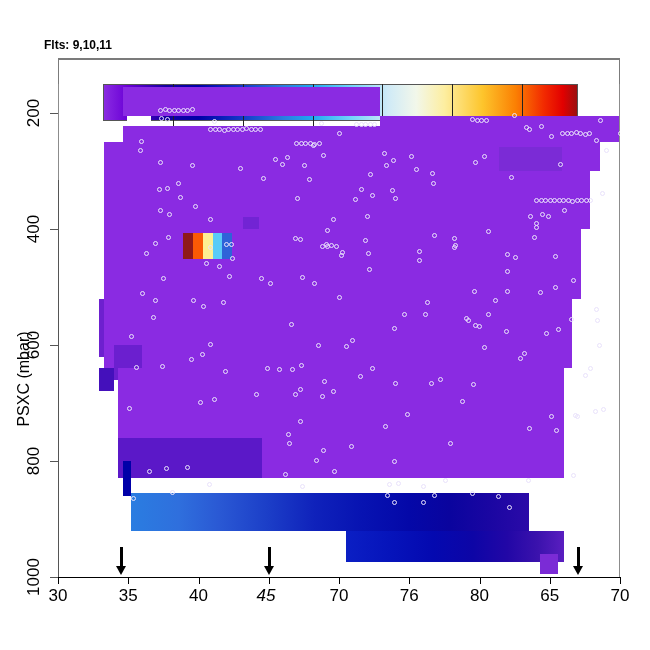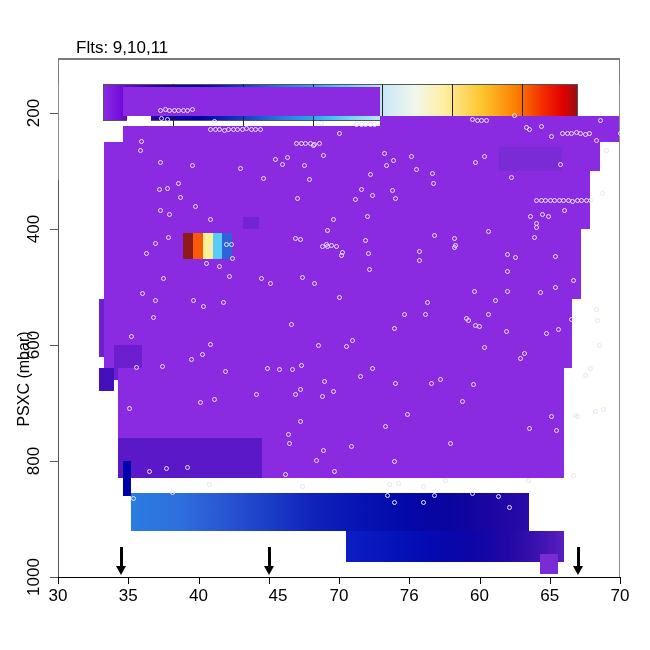--- a/index.html
+++ b/index.html
@@ -16,21 +16,21 @@
   }
 
   
   #cbpanel{
     left:58px;top:58px;width:562px;height:26px;
     border-top:2px solid #7b7b7b;
     border-left:1px solid #7b7b7b;
     border-right:1px solid #7b7b7b;
     box-sizing:border-box;
   }
-  #flts{left:76px;top:38px;font-size:17px;}
+  #flts{left:44px;top:38px;font-size:12px;font-weight:bold;}
   #mmdd{left:62px;top:62px;font-size:12px;}
 
   
   #cbwrap{left:103px;top:84px;width:475px;height:37px;}
   #cbar{
     position:absolute;left:0;top:0;width:475px;height:37px;
     border:1px solid #555;box-sizing:border-box;
   }
   #cbar .cbgrad{position:absolute;inset:0;}
   .cbtick{position:absolute;top:0;width:1px;height:37px;background:#222;}
@@ -399,27 +399,27 @@
   <div class="abs" id="yaxis"></div>
   <div class="abs" id="xaxis"></div>
   <div id="xticks">
       <div class="xtick" style="left: 58px;"></div>
       <div class="xlab" style="left: 58px;">30</div>
       <div class="xtick" style="left: 128.25px;"></div>
       <div class="xlab" style="left: 128.25px;">35</div>
       <div class="xtick" style="left: 198.5px;"></div>
       <div class="xlab" style="left: 198.5px;">40</div>
       <div class="xtick" style="left: 268.75px;"></div>
-      <div class="xlab" style="left: 278px;">45</div>
+      <div class="xlab" style="left: 266px; font-style: italic;">45</div>
       <div class="xtick" style="left: 339px;"></div>
       <div class="xlab" style="left: 339px;">70</div>
       <div class="xtick" style="left: 409.25px;"></div>
       <div class="xlab" style="left: 409.25px;">76</div>
       <div class="xtick" style="left: 479.5px;"></div>
-      <div class="xlab" style="left: 479.5px;">60</div>
+      <div class="xlab" style="left: 479.5px;">80</div>
       <div class="xtick" style="left: 549.75px;"></div>
       <div class="xlab" style="left: 549.75px;">65</div>
       <div class="xtick" style="left: 620px;"></div>
       <div class="xlab" style="left: 620px;">70</div>
     </div>
   <div id="yticks">
       <div class="ytick" style="top: 113px;"></div>
       <div class="ylab" style="left: 34px; top: 113px;">200</div>
       <div class="ytick" style="top: 229px;"></div>
       <div class="ylab" style="left: 34px; top: 229px;">400</div>

